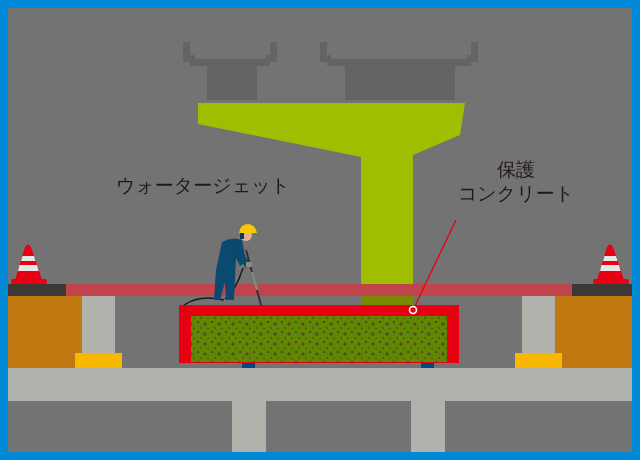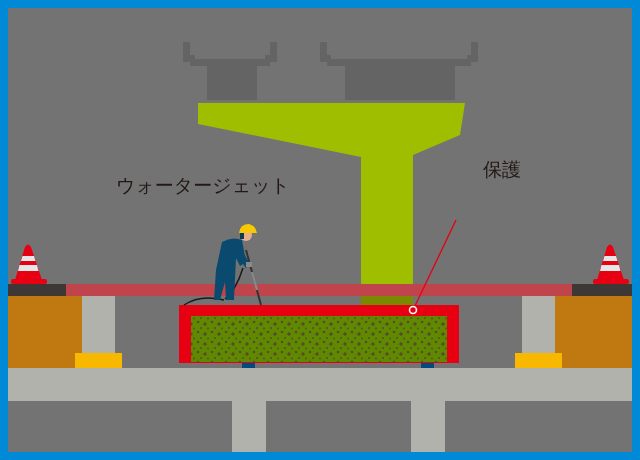--- a/index.html
+++ b/index.html
@@ -95,17 +95,18 @@
       </g>
 
       <line x1="456" y1="220" x2="414" y2="308" stroke="#e60012" stroke-width="1.3"></line>
       <circle cx="413" cy="310" r="3.5" fill="#e60012" stroke="#ffffff" stroke-width="1.6"></circle>
     </svg>
 
     <div class="label label-wj" style="left:90px; top:166px;">
       <div>ウォータージェット</div>
     </div>
 
-    <div class="label label-pc" style="left:410px; top:150px;">
+    <div class="label label-pc" style="left:424px; top:150px;">
       <div>保護</div>
+      <div>コンクリート</div>
     </div>
   </div>
 </div>
 
 </body></html>

